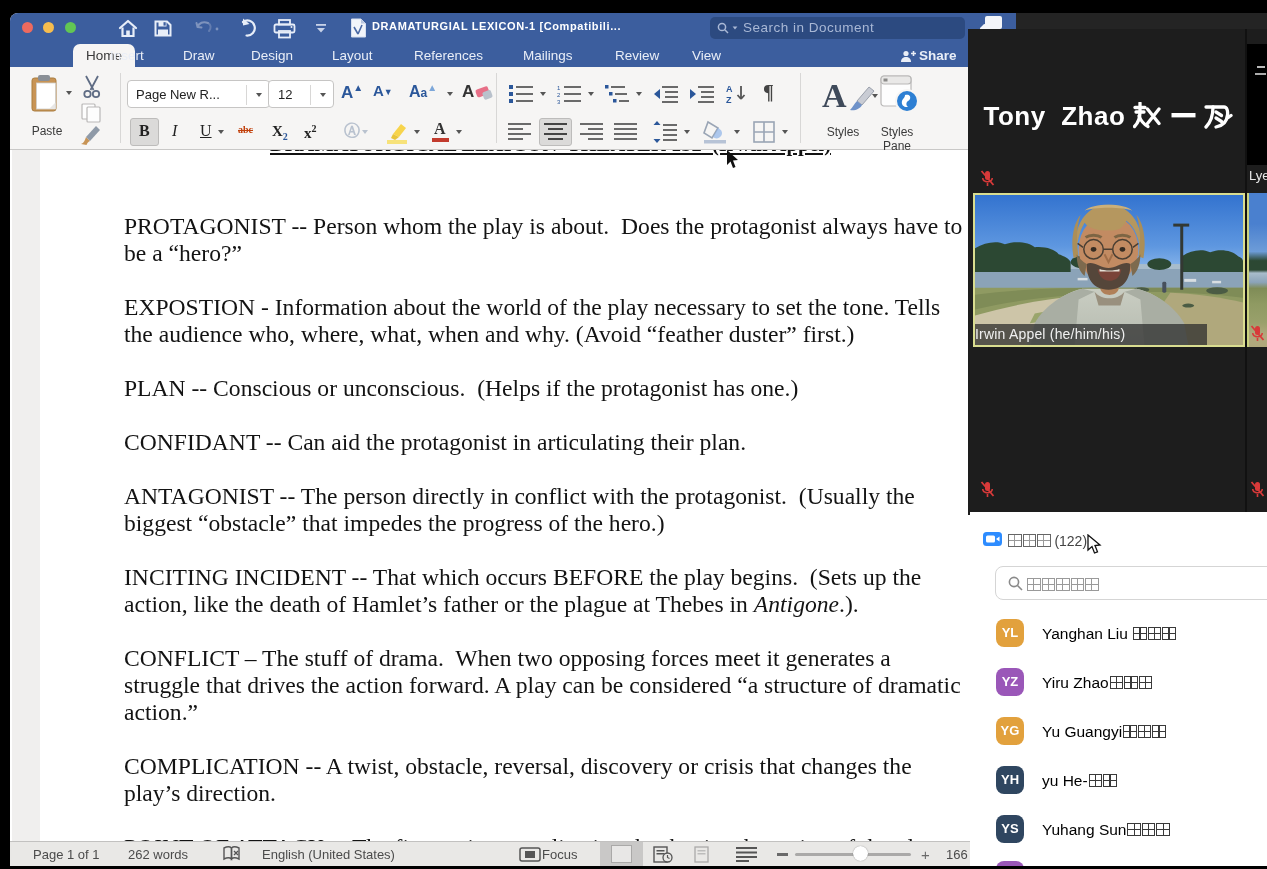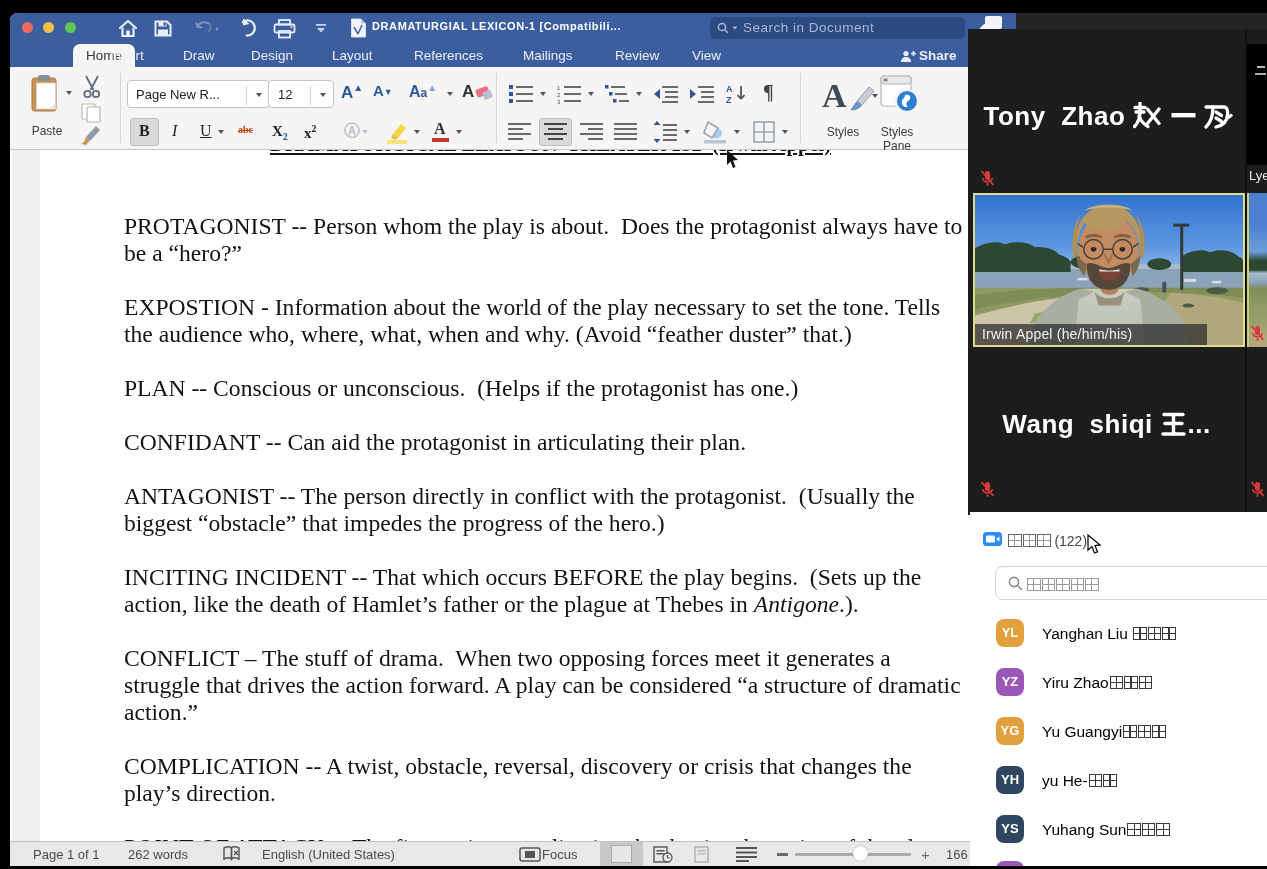--- a/index.html
+++ b/index.html
@@ -327,21 +327,21 @@
       <div class="rlabel" style="left:857px; top:58px; width:60px; text-align:center;">Styles<br>Pane</div>
     </div>
     <div id="docarea">
       <div class="abs" style="left:2px; top:0; width:28px; height:691px; background:#f0efee;"></div>
       <div class="abs" style="left:260px; top:-17px; white-space:nowrap; font-family:'Liberation Serif',serif; font-size:20.5px; font-weight:bold; color:#131313;"><span style="text-decoration:underline;">DRAMATURGICAL LEXICON&nbsp; THEATER 152&nbsp; (Irwin Appel)</span></div>
       <svg class="abs" style="left:716px; top:0px;" width="14" height="20" viewBox="0 0 14 20">
           <path d="M1 0 L1 15 L4.5 11.5 L7 18 L9.5 17 L7 10.5 L12 10 Z" fill="#111"></path>
         </svg>
       <div id="doctext">
         <p>PROTAGONIST -- Person whom the play is about.&nbsp; Does the protagonist always have to be a “hero?”</p>
-        <p>EXPOSTION - Information about the world of the play necessary to set the tone. Tells the audience who, where, what, when and why. (Avoid “feather duster” that.)</p>
+        <p>EXPOSTION - Information about the world of the play necessary to set the tone. Tells the audience who, where, what, when and why. (Avoid “feather duster” first.)</p>
         <p>PLAN -- Conscious or unconscious.&nbsp; (Helps if the protagonist has one.)</p>
         <p>CONFIDANT -- Can aid the protagonist in articulating their plan.</p>
         <p>ANTAGONIST -- The person directly in conflict with the protagonist.&nbsp; (Usually the biggest “obstacle” that impedes the progress of the hero.)</p>
         <p>INCITING INCIDENT -- That which occurs BEFORE the play begins.&nbsp; (Sets up the action, like the death of Hamlet’s father or the plague at Thebes in <i>Antigone</i>.).</p>
         <p>CONFLICT – The stuff of drama.&nbsp; When two opposing forces meet it generates a struggle that drives the action forward. A play can be considered “a structure of dramatic action.”</p>
         <p>COMPLICATION -- A twist, obstacle, reversal, discovery or crisis that changes the play’s direction.</p>
         <p>POINT OF ATTACK -- The first major complication that begins the action of the pl</p>
       </div>
     </div>
     <div id="statusbar">
@@ -485,33 +485,23 @@
           </g>
         <path d="M111 43 C115 40 123 40 127 43" stroke="#7d6544" stroke-width="3" fill="none"></path>
         <path d="M140 43 C144 40 152 40 156 43" stroke="#7d6544" stroke-width="3" fill="none"></path>
         <path d="M130 60 L134 68 L138 60" fill="none" stroke="#a06e48" stroke-width="2"></path>
         <path d="M112 70 C118 66 126 74 134 74 C142 74 150 66 156 70 C156 84 150 96 134 96 C118 96 112 84 112 70 Z" fill="#55463a"></path>
         <path d="M123 75 C128 78 141 78 147 75 C146 83 141 87 135 87 C129 87 124 82 123 75 Z" fill="#7a4439"></path>
         <path d="M125 75 C130 77 140 77 145 75 L145 77.5 L125 77.5 Z" fill="#e5e0d6"></path>
         <path d="M102 60 C102 70 105 78 110 82 L112 70 C108 67 104 64 102 60 Z" fill="#7d6a4e"></path>
         <path d="M166 60 C166 70 163 78 158 82 L156 70 C160 67 164 64 166 60 Z" fill="#7d6a4e"></path>
       </svg>
-      <div class="abs" style="left:0; bottom:0; width:232px; height:21px; background:rgba(45,45,45,0.75); color:#f0f0f0; font-size:14px; line-height:21px; padding-left:7px; letter-spacing:0.2px;">Irwin Appel (he/him/his)</div>
-    </div>
-
-    <div class="abs vname" style="left:0px; width:277px; top:380px; text-align:center;">Wang&nbsp; shiqi
-      <svg width="27" height="26" viewBox="0 0 27 26" style="vertical-align:-4px;">
-          <g stroke="#fff" stroke-width="3.4" fill="none" stroke-linecap="round">
-            <path d="M4 3.5 H23"></path>
-            <path d="M5 12.5 H22"></path>
-            <path d="M3 23 H24"></path>
-            <path d="M13.5 3.5 V23"></path>
-          </g>
-        </svg>...
-    </div>
+      <div class="abs" style="left:0; bottom:0; width:232px; height:21px; background:rgba(45,45,45,0.75); color:#f0f0f0; font-size:14px; line-height:21px; letter-spacing:0.2px;">Irwin Appel (he/him/his)</div>
+    </div>
+
     <svg class="abs" style="left:11px; top:452px;" width="17" height="17" viewBox="0 0 17 17">
         <g fill="#d83a3a">
           <rect x="6" y="1" width="5" height="9" rx="2.5"></rect>
           <path d="M3 8 C3 14 14 14 14 8 L12.5 8 C12.5 12 4.5 12 4.5 8 Z"></path>
           <rect x="7.7" y="13" width="1.6" height="3"></rect>
         </g>
         <path d="M2.5 1 L14.5 15" stroke="#d83a3a" stroke-width="1.8"></path>
       </svg>
 
     <div class="abs" style="left:277px; top:0; width:2px; height:486px; background:#111;"></div>

